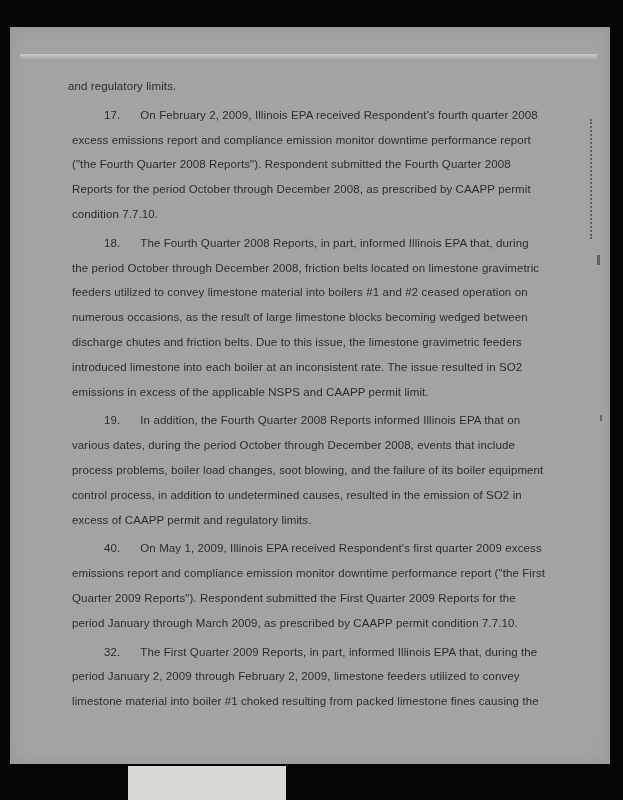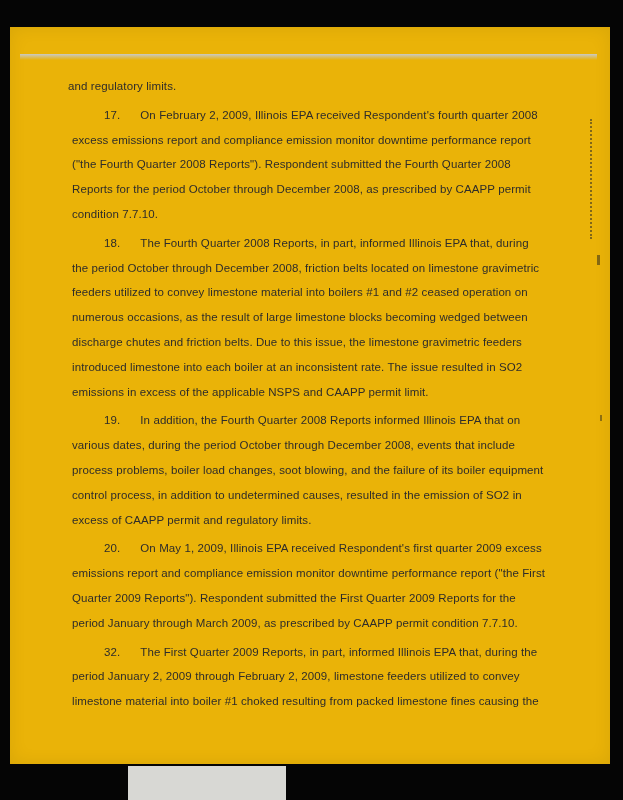--- a/index.html
+++ b/index.html
@@ -15,21 +15,21 @@
     overflow: hidden;
     font-family: "Liberation Sans", sans-serif;
   }
   
   .paper {
     position: absolute;
     top: 27px;
     left: 10px;
     right: 13px;
     bottom: 36px;
-    background: #eab308;
+    background: #a3a3a3;
     box-shadow: inset 0 0 18px rgba(0,0,0,0.08);
   }
   .content {
     position: absolute;
     top: 47px;
     left: 58px;
     width: 482px;
     color: #2e2c2a;
     font-size: 11.5px;
     line-height: 24.8px;
@@ -111,21 +111,21 @@
 
       <p class="para">
         <span class="pnum">18.</span><span>The Fourth Quarter 2008 Reports, in part, informed Illinois EPA that, during the period October through December 2008, friction belts located on limestone gravimetric feeders utilized to convey limestone material into boilers #1 and #2 ceased operation on numerous occasions, as the result of large limestone blocks becoming wedged between discharge chutes and friction belts.  Due to this issue, the limestone gravimetric feeders introduced limestone into each boiler at an inconsistent rate.  The issue resulted in SO2 emissions in excess of the applicable NSPS and CAAPP permit limit.</span>
       </p>
 
       <p class="para">
         <span class="pnum">19.</span><span>In addition, the Fourth Quarter 2008 Reports informed Illinois EPA that on various dates, during the period October through December 2008, events that include process problems, boiler load changes, soot blowing, and the failure of its boiler equipment control process, in addition to undetermined causes, resulted in the emission of SO2 in excess of CAAPP permit and regulatory limits.</span>
       </p>
 
       <p class="para">
-        <span class="pnum">20.</span><span>On May 1, 2009, Illinois EPA received Respondent's first quarter 2009 excess emissions report and compliance emission monitor downtime performance report ("the First Quarter 2009 Reports").  Respondent submitted the First Quarter 2009 Reports for the period January through March 2009, as prescribed by CAAPP permit condition 7.7.10.</span>
+        <span class="pnum">40.</span><span>On May 1, 2009, Illinois EPA received Respondent's first quarter 2009 excess emissions report and compliance emission monitor downtime performance report ("the First Quarter 2009 Reports").  Respondent submitted the First Quarter 2009 Reports for the period January through March 2009, as prescribed by CAAPP permit condition 7.7.10.</span>
       </p>
 
       <p class="para">
         <span class="pnum">32.</span><span>The First Quarter 2009 Reports, in part, informed Illinois EPA that, during the period January 2, 2009 through February 2, 2009, limestone feeders utilized to convey limestone material into boiler #1 choked resulting from packed limestone fines causing the</span>
       </p>
 
     </div>
 
     <div class="artifact-dotted-line"></div>
     <div class="artifact-speck-1"></div>

